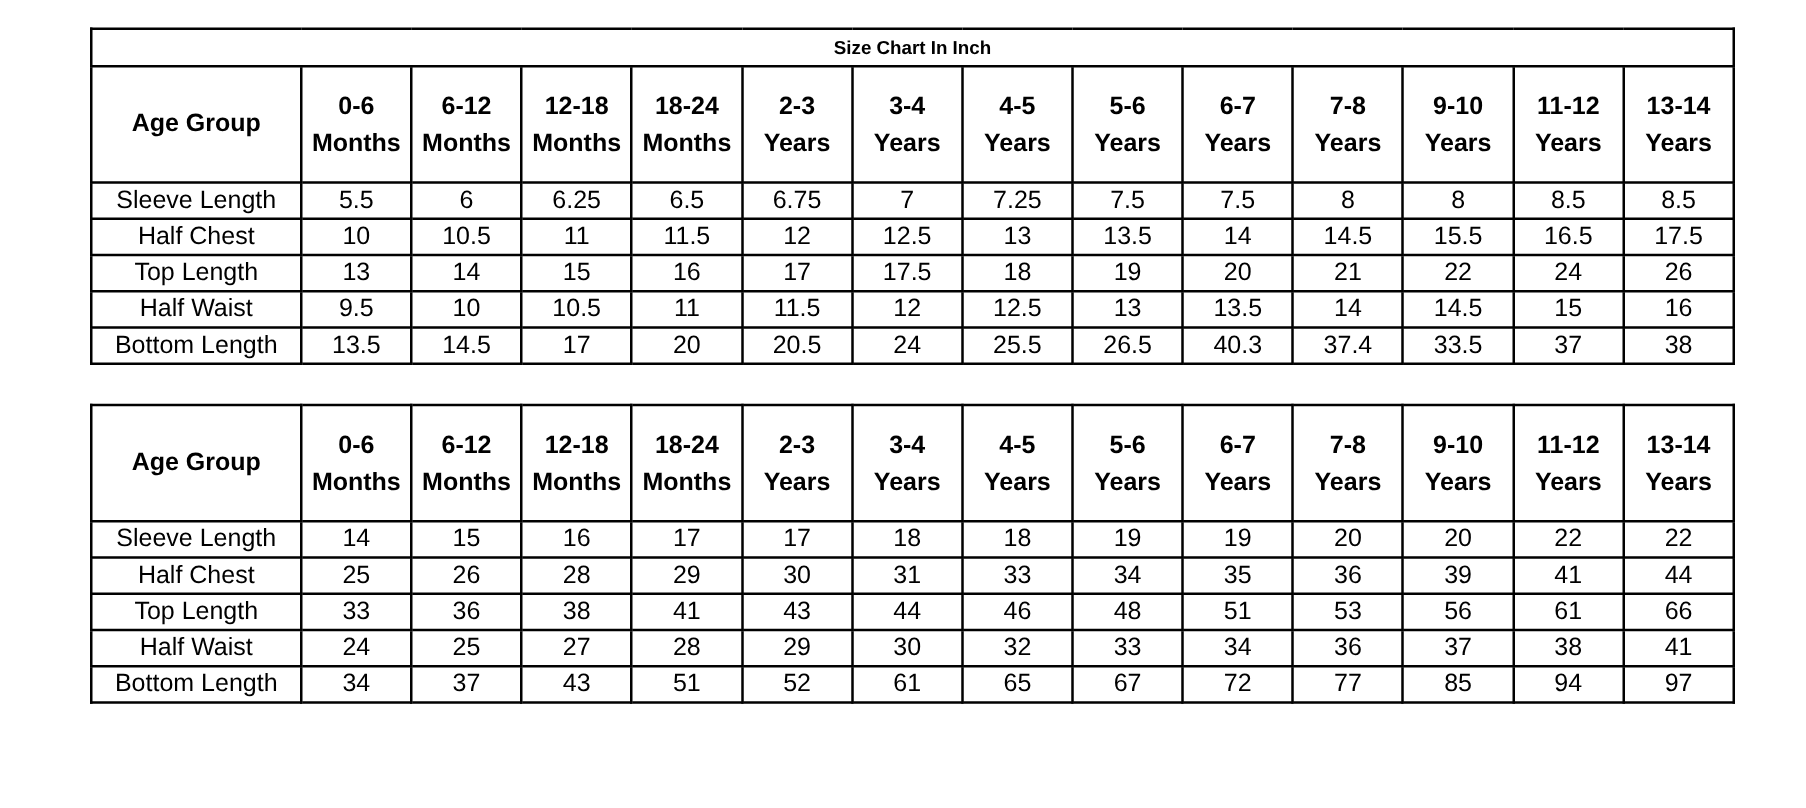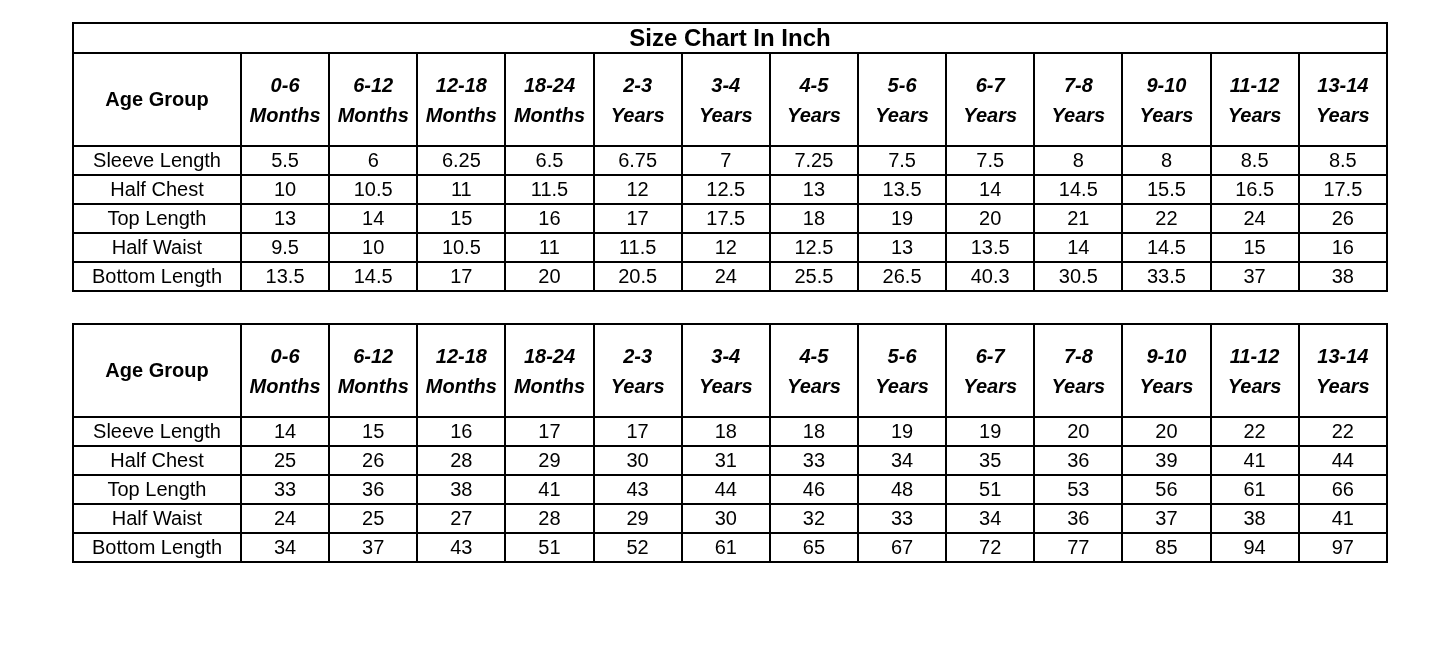--- a/index.html
+++ b/index.html
@@ -27,30 +27,29 @@
     border: 2px solid #000000;
     text-align: center;
     vertical-align: middle;
     padding: 0;
     overflow: hidden;
     white-space: nowrap;
   }
   td.title-cell {
     height: 28px;
     font-weight: bold;
-    font-size: 24px;
+    font-size: 15px;
   }
   tr.header-row td {
     height: 91px;
     font-weight: bold;
     font-size: 20px;
   }
   .header-line {
     line-height: 30px;
-    font-style: italic;
   }
   tr.data-row td {
     height: 27px;
     font-size: 20px;
     font-weight: normal;
   }
   td.label-cell {
     font-weight: bold;
     margin-left: 24px;
   }
@@ -203,21 +202,21 @@
           <td class="label-cell">Bottom Length</td>
           <td>13.5</td>
           <td>14.5</td>
           <td>17</td>
           <td>20</td>
           <td>20.5</td>
           <td>24</td>
           <td>25.5</td>
           <td>26.5</td>
           <td>40.3</td>
-          <td>30.5</td>
+          <td>37.4</td>
           <td>33.5</td>
           <td>37</td>
           <td>38</td>
         </tr>
       </tbody>
     </table>
   <table class="size-table">
       <colgroup>
         <col style="width: 168px;">
         <col>

